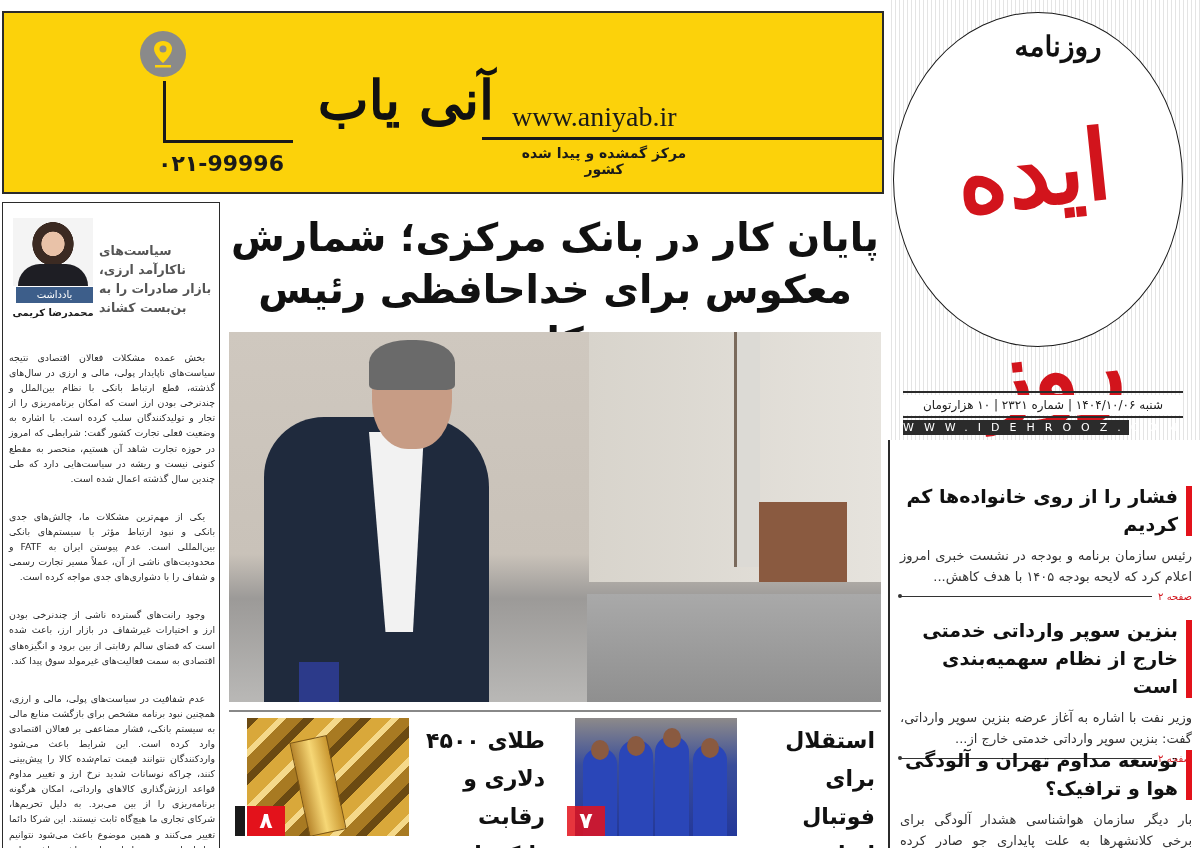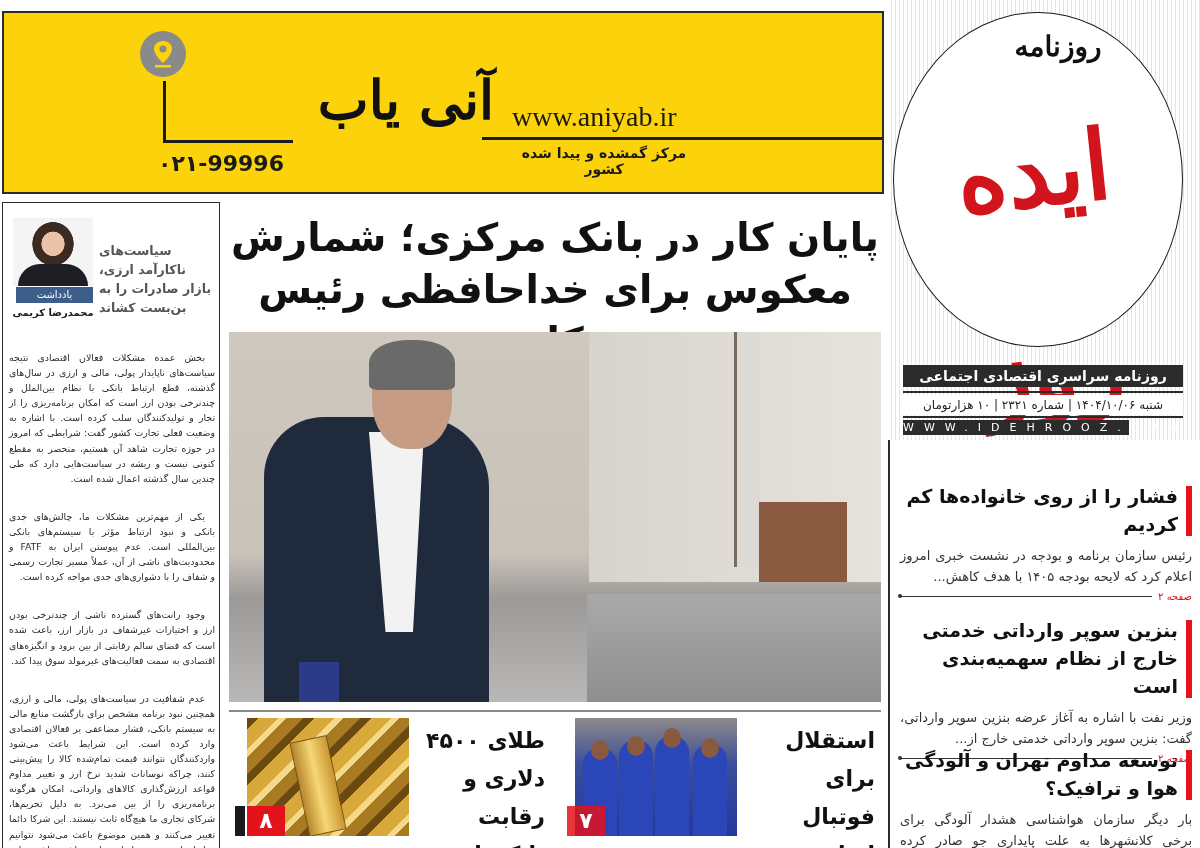--- a/index.html
+++ b/index.html
@@ -121,21 +121,20 @@
   <div class="brand">آنی یاب</div>
   <div class="url">www.aniyab.ir</div>
   <div class="url-line"></div>
   <div class="tagline">مرکز گمشده و پیدا شده کشور</div>
 </div>
 
 <div class="masthead">
   <div class="circle"></div>
   <div class="kicker">روزنامه</div>
   <div class="logo">ایده روز</div>
-  <div class="subtitle">روزنامه سراسری اقتصادی اجتماعی</div>
   <div class="rule"></div>
   <div class="dateline">شنبه ۱۴۰۴/۱۰/۰۶ | شماره ۲۳۲۱ | ۱۰ هزارتومان</div>
   <div class="rule2"></div>
   <div class="site">WWW.IDEHROOZ.COM</div>
 </div>
 
 <div class="sidebar">
   <div class="story" style="top: 8px;">
     <div class="hl">فشار را از روی خانواده‌ها کم کردیم</div>
     <div class="body">رئیس سازمان برنامه و بودجه در نشست خبری امروز اعلام کرد که لایحه بودجه ۱۴۰۵ با هدف کاهش...</div>

